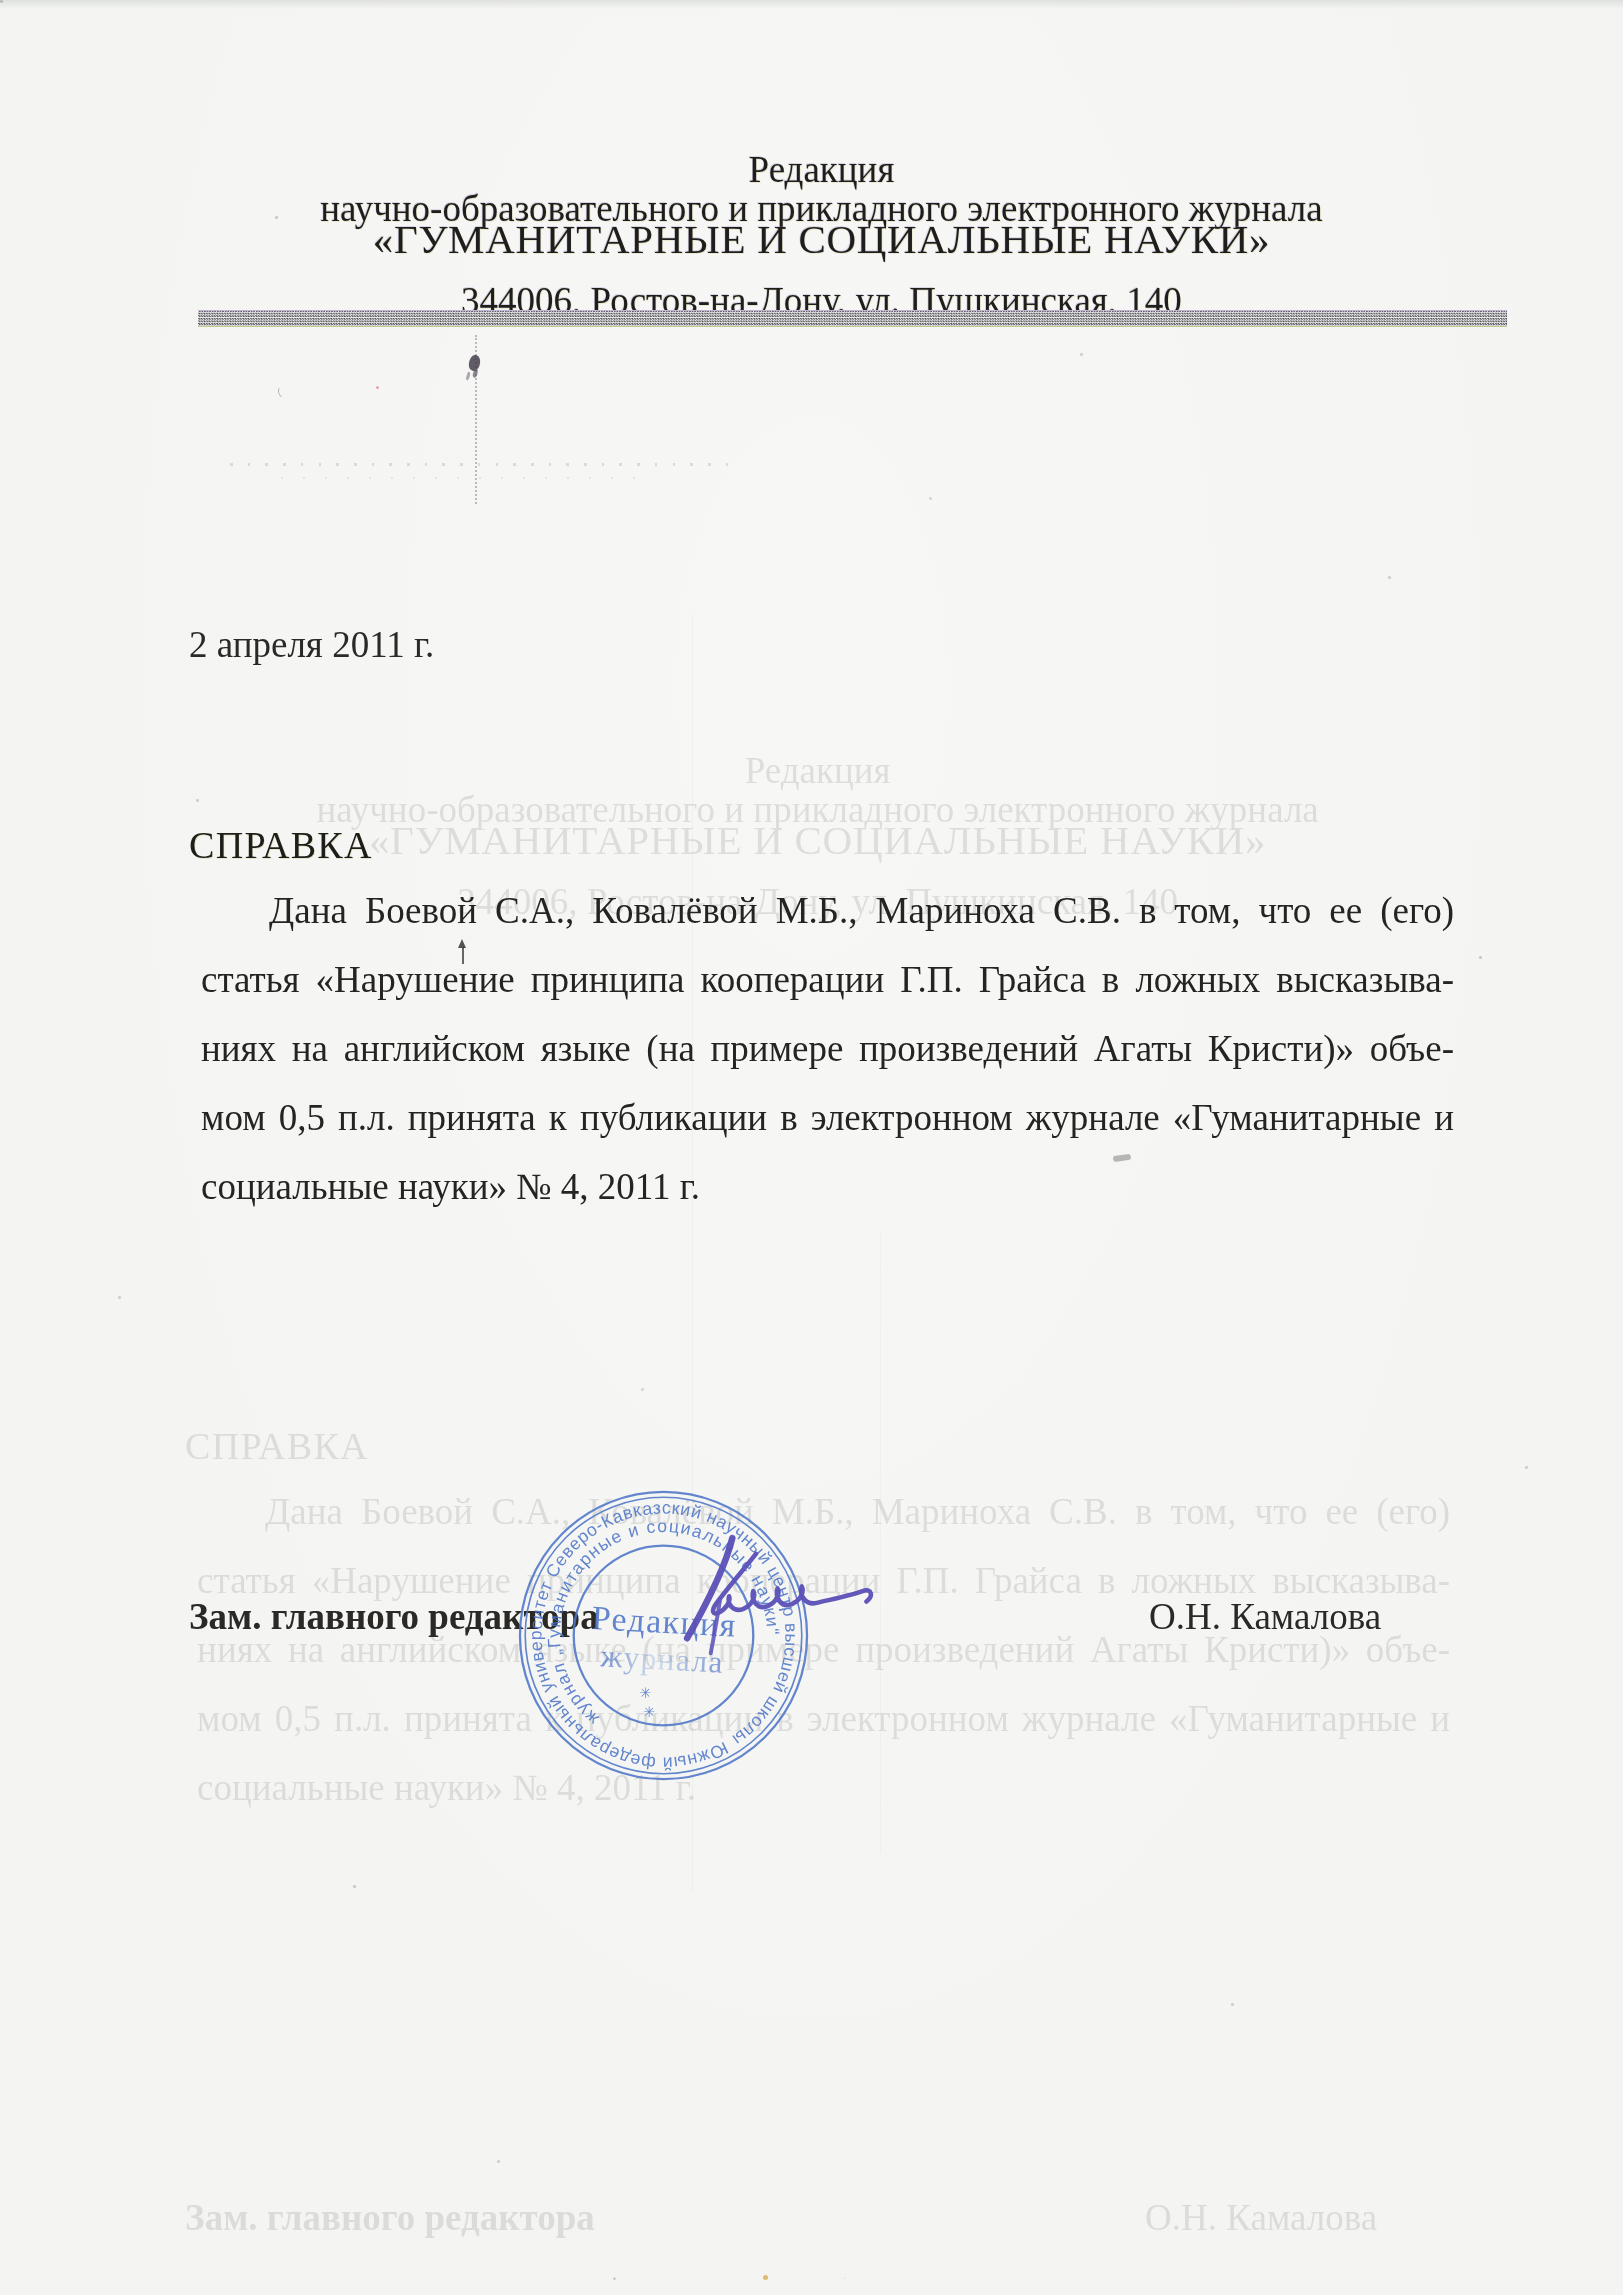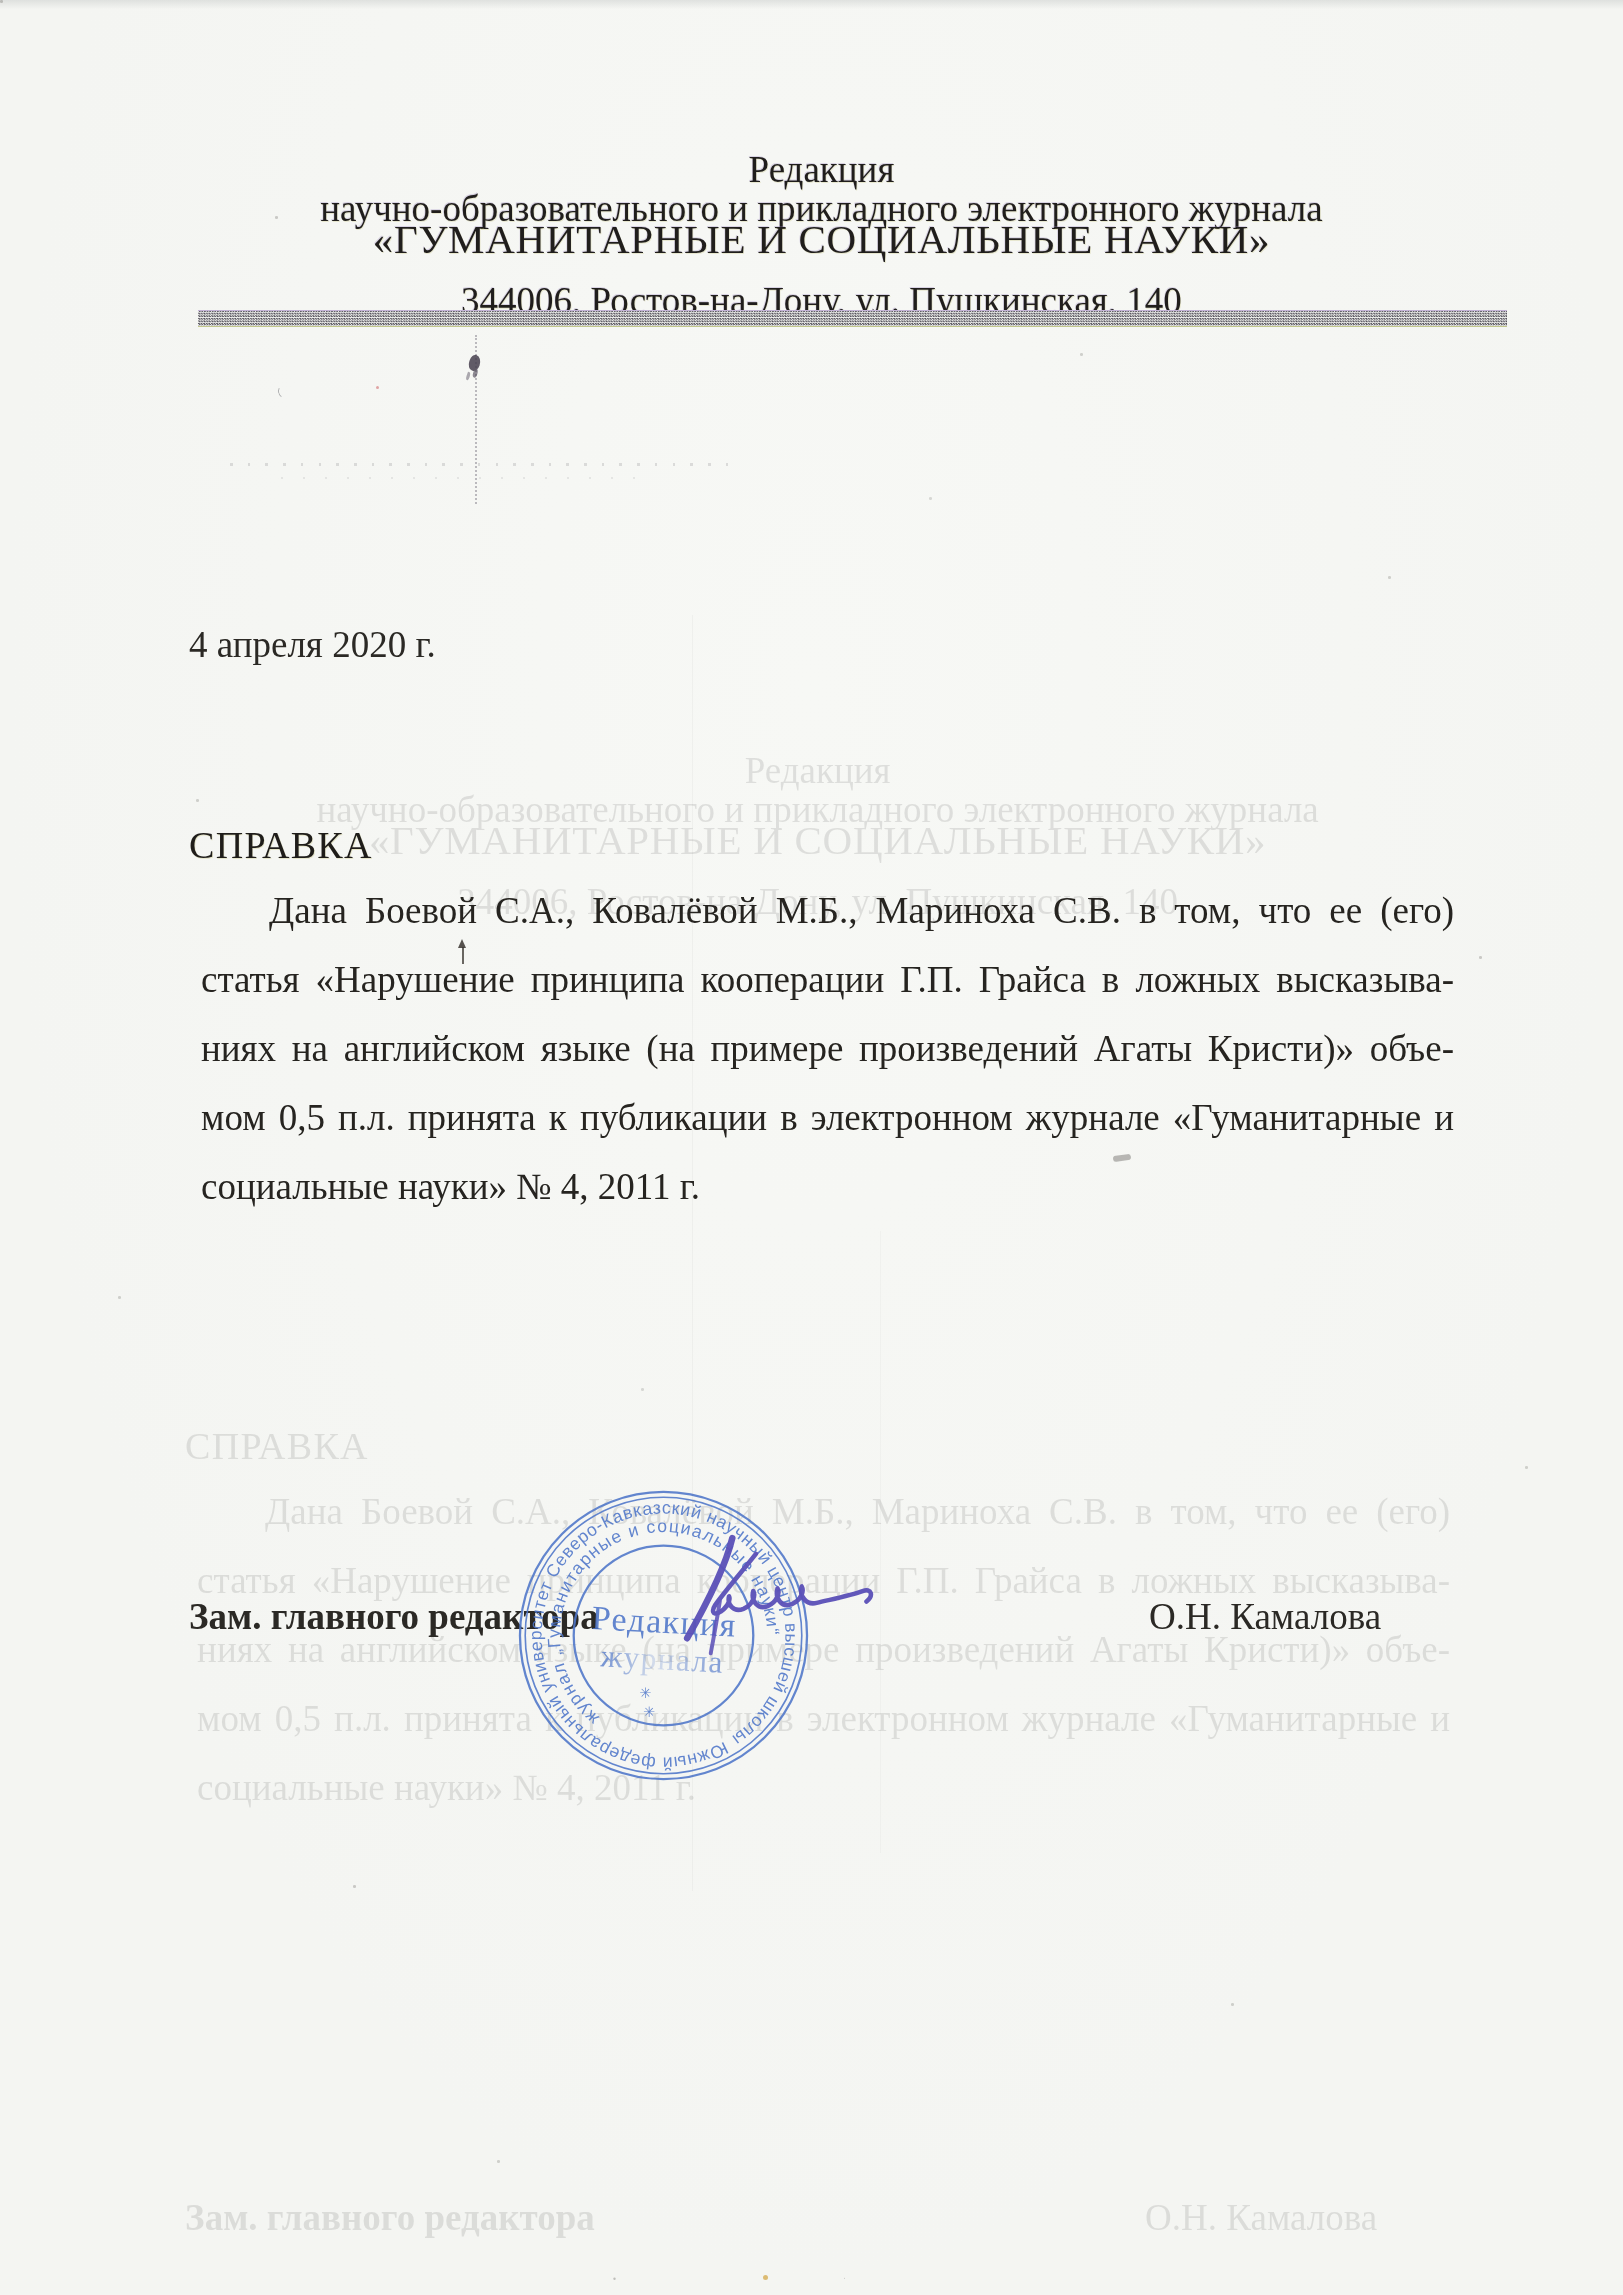--- a/index.html
+++ b/index.html
@@ -98,21 +98,21 @@
     <div class="col sigrole">Зам. главного редактора</div>
     <div class="signame">О.Н. Камалова</div>
   </div>
 
   <div class="col hline h1">Редакция</div>
   <div class="col hline h2">научно-образовательного и прикладного электронного журнала</div>
   <div class="col hline h3">«ГУМАНИТАРНЫЕ И СОЦИАЛЬНЫЕ НАУКИ»</div>
   <div class="col hline h4">344006, Ростов-на-Дону, ул. Пушкинская, 140</div>
   <div class="rulebar"></div>
 
-  <div class="col dateline">4 апреля 2020 г.</div>
+  <div class="col dateline">2 апреля 2011 г.</div>
 
   <div class="col doctitle">СПРАВКА</div>
 
   <div class="col bodywrap">
     <div class="bline indent">Дана Боевой С.А., Ковалёвой М.Б., Мариноха С.В. в том, что ее (его)</div>
     <div class="bline">статья «Нарушение принципа кооперации Г.П. Грайса в ложных высказыва-</div>
     <div class="bline">ниях на английском языке (на примере произведений Агаты Кристи)» объе-</div>
     <div class="bline">мом 0,5 п.л. принята к публикации в электронном журнале «Гуманитарные и</div>
     <div class="bline last">социальные науки» № 4, 2011 г.</div>
   </div>

